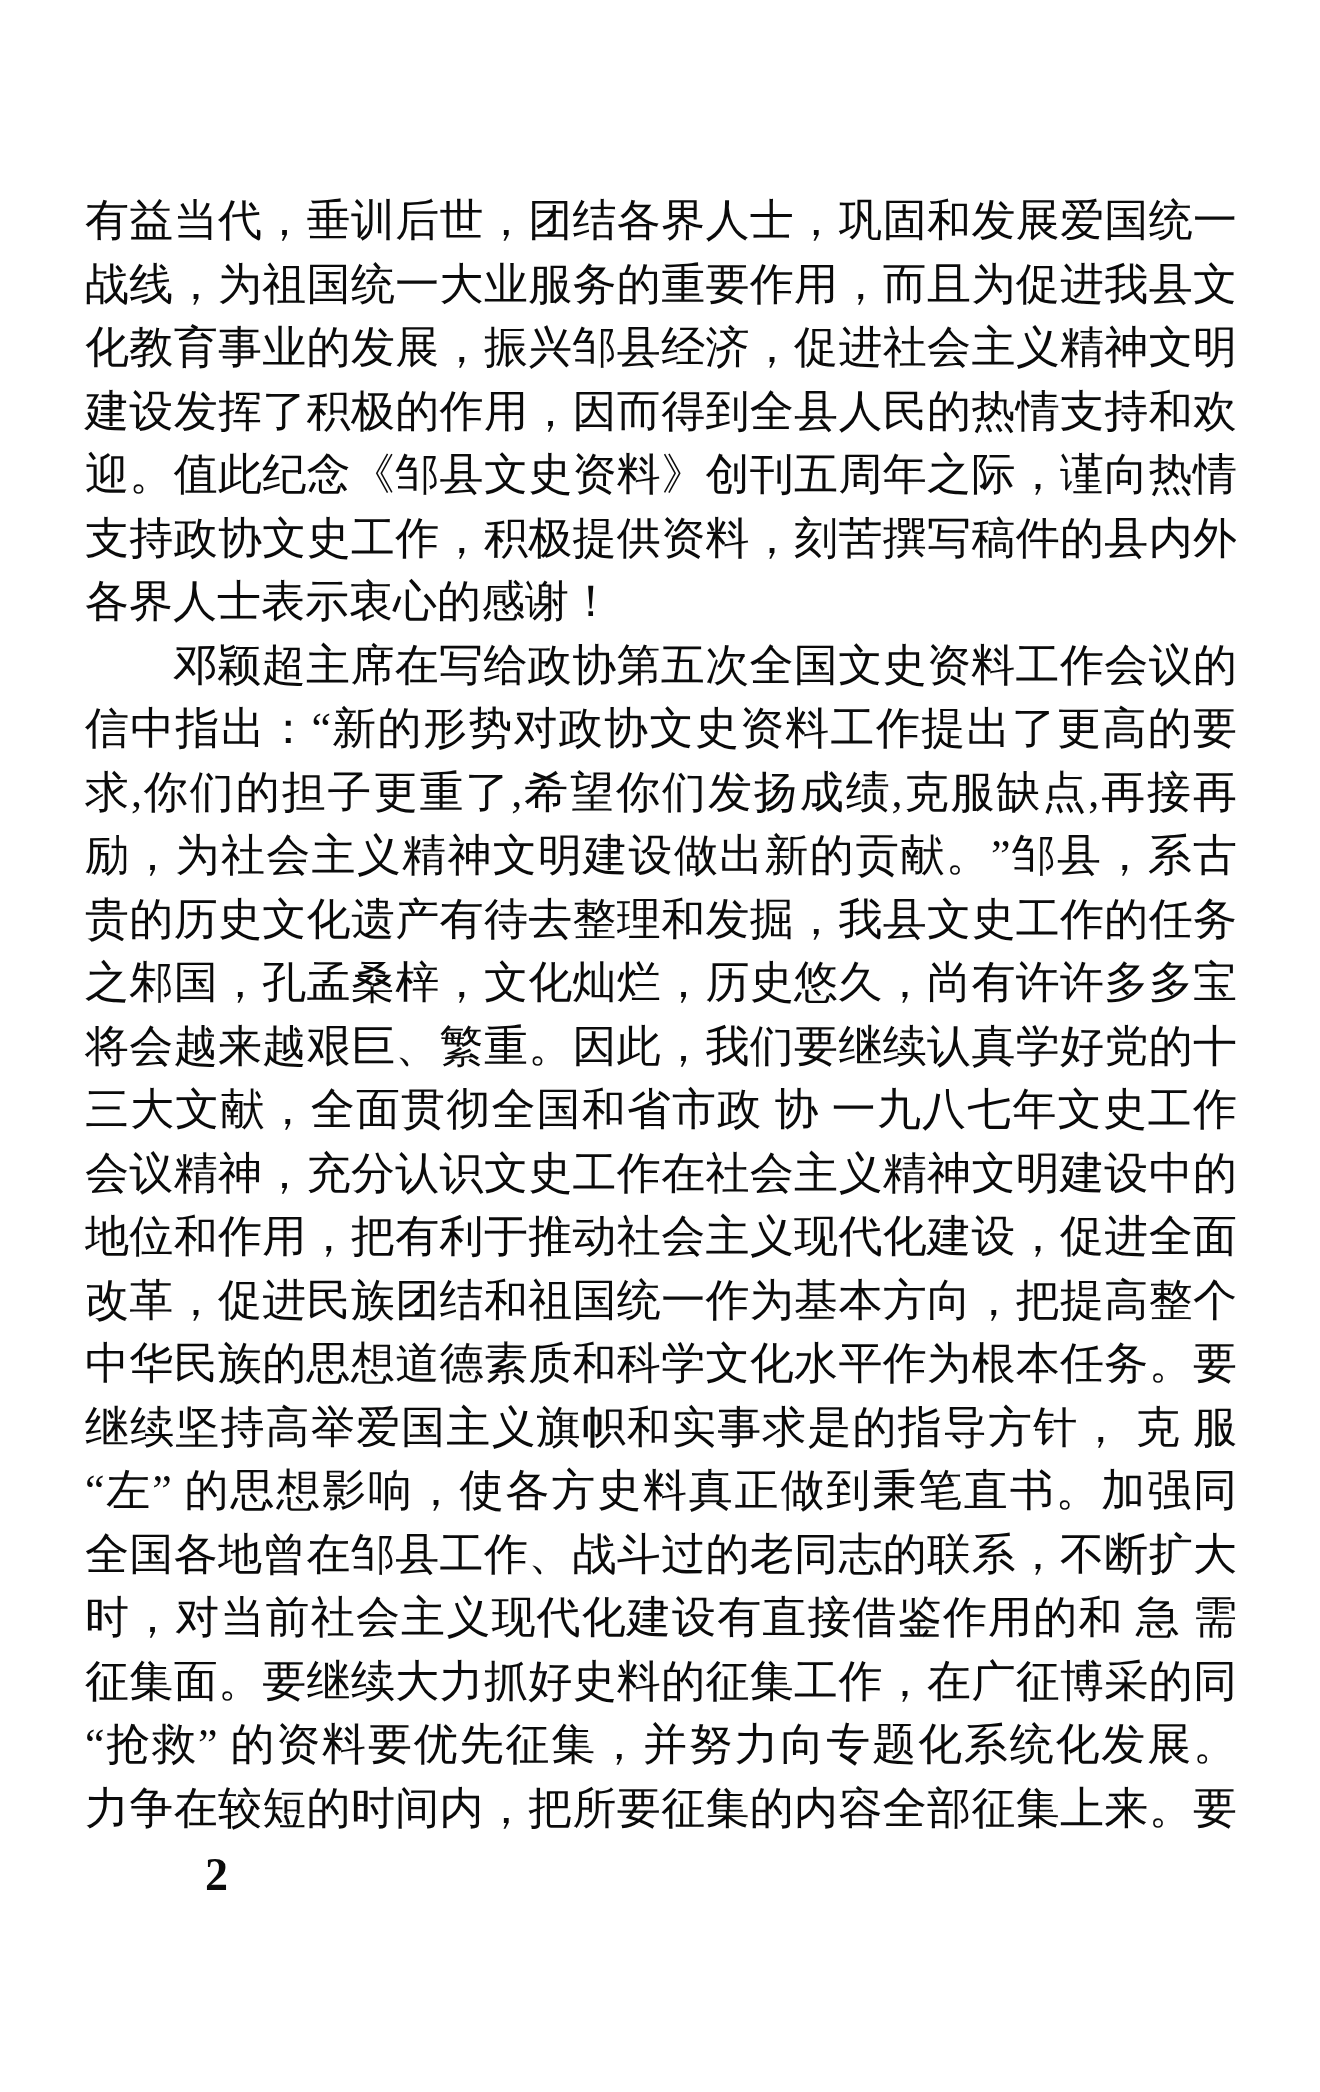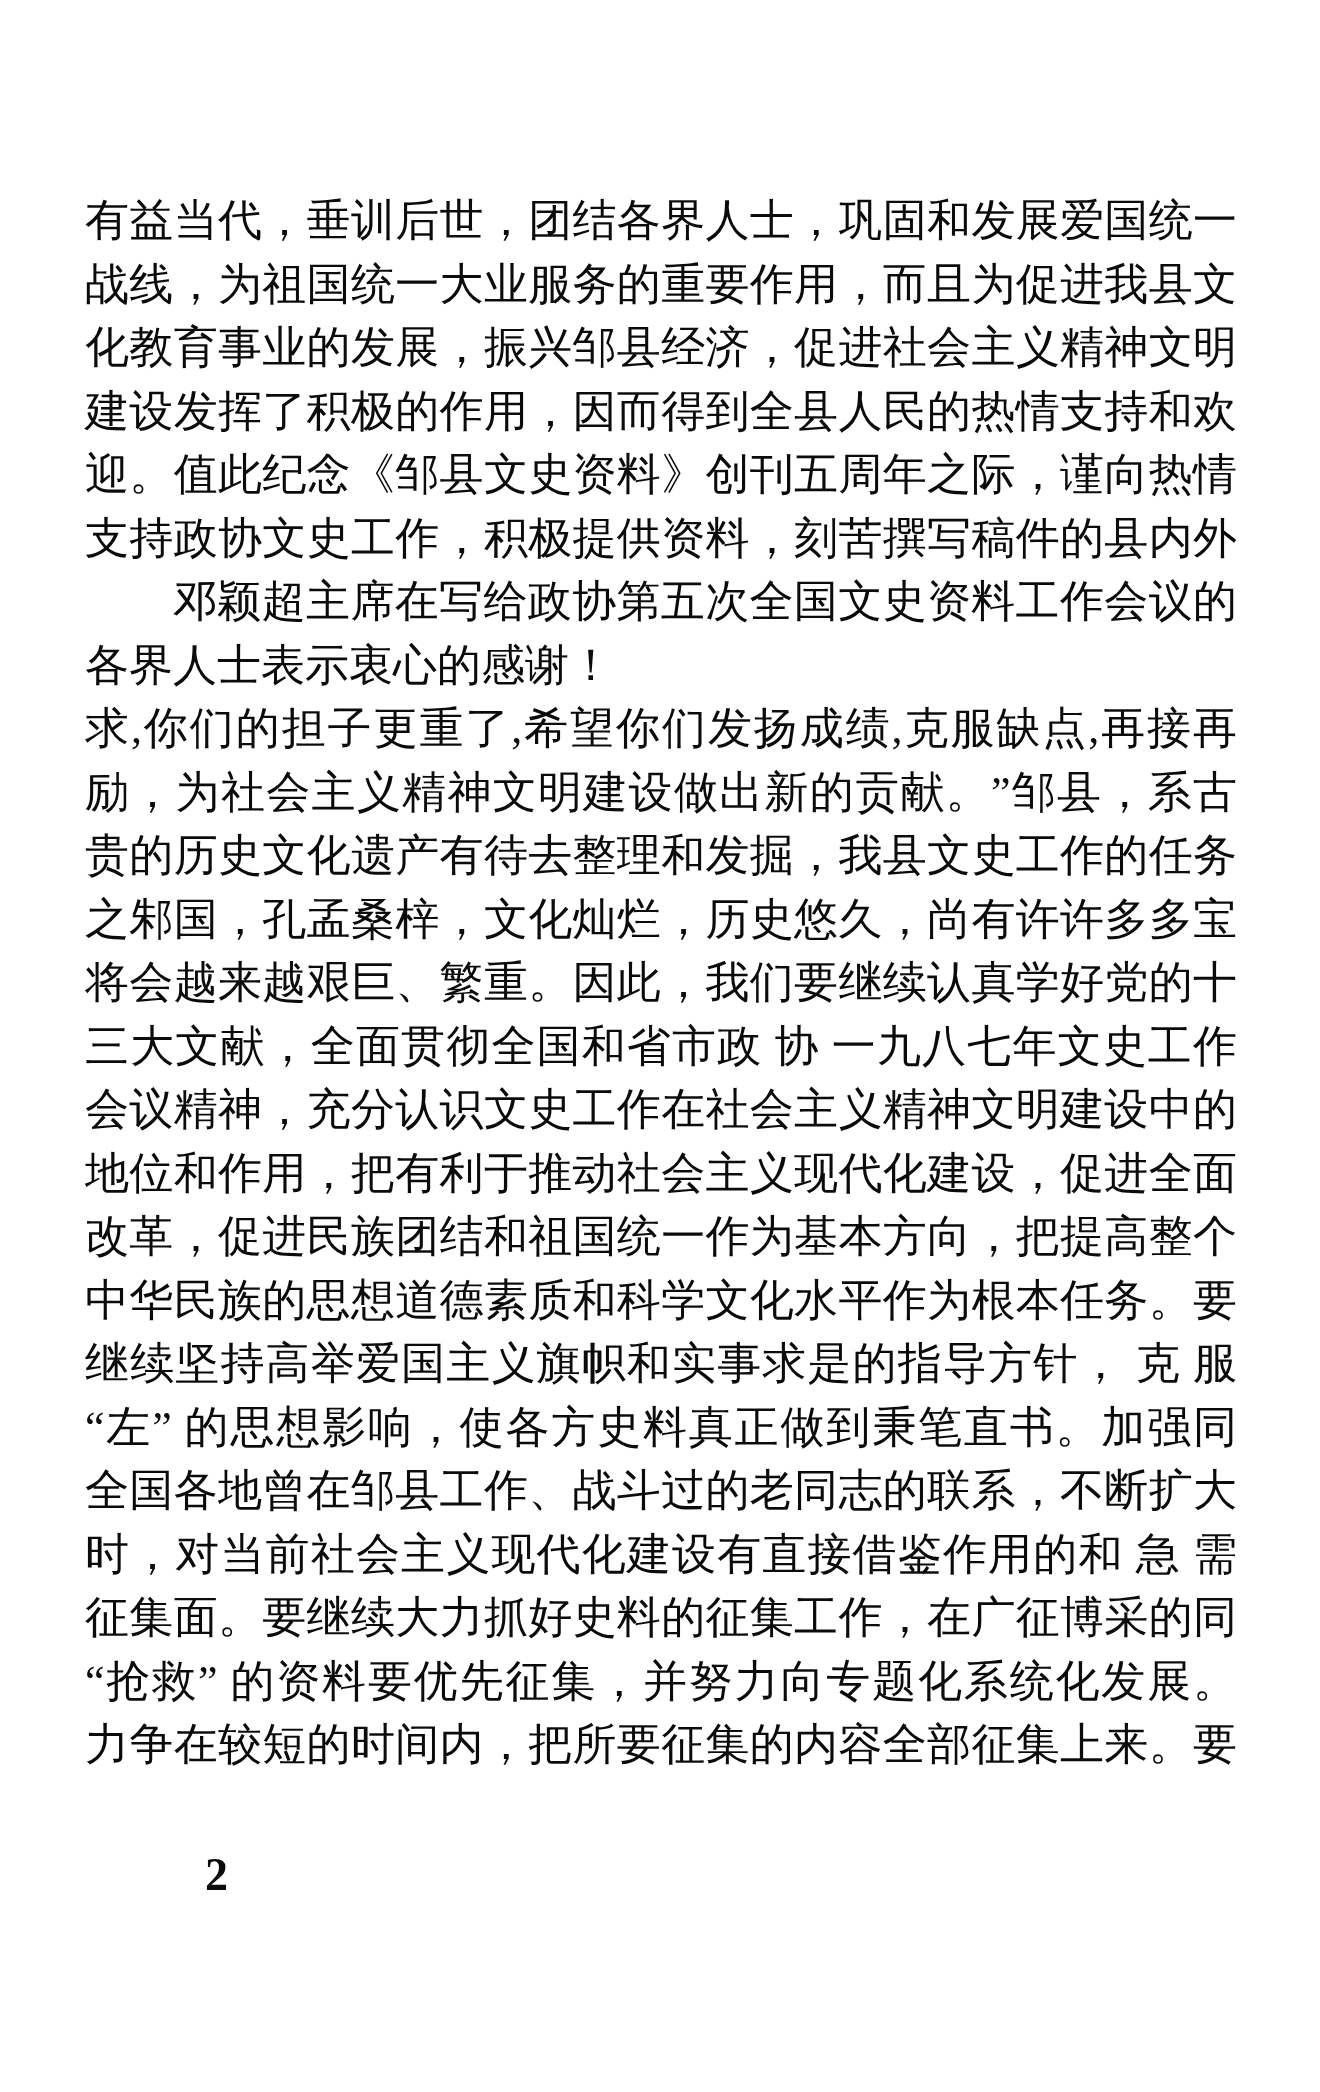--- a/index.html
+++ b/index.html
@@ -56,22 +56,23 @@
 <body>
 
 <div class="scan-page">
   <div class="text-block">
     <div class="text-line">有益当代，垂训后世，团结各界人士，巩固和发展爱国统一</div>
     <div class="text-line">战线，为祖国统一大业服务的重要作用，而且为促进我县文</div>
     <div class="text-line">化教育事业的发展，振兴邹县经济，促进社会主义精神文明</div>
     <div class="text-line">建设发挥了积极的作用，因而得到全县人民的热情支持和欢</div>
     <div class="text-line">迎。值此纪念《邹县文史资料》创刊五周年之际，谨向热情</div>
     <div class="text-line">支持政协文史工作，积极提供资料，刻苦撰写稿件的县内外</div>
+    <div class="text-line short">各界人士表示衷心的感谢！</div>
     <div class="text-line indent">邓颖超主席在写给政协第五次全国文史资料工作会议的</div>
-    <div class="text-line short">各界人士表示衷心的感谢！</div>
+    <div class="text-line">信中指出：“新的形势对政协文史资料工作提出了更高的要</div>
     <div class="text-line">求,你们的担子更重了,希望你们发扬成绩,克服缺点,再接再</div>
     <div class="text-line">励，为社会主义精神文明建设做出新的贡献。”邹县，系古</div>
     <div class="text-line">贵的历史文化遗产有待去整理和发掘，我县文史工作的任务</div>
     <div class="text-line">之邾国，孔孟桑梓，文化灿烂，历史悠久，尚有许许多多宝</div>
     <div class="text-line">将会越来越艰巨、繁重。因此，我们要继续认真学好党的十</div>
     <div class="text-line">三大文献，全面贯彻全国和省市政 协 一九八七年文史工作</div>
     <div class="text-line">会议精神，充分认识文史工作在社会主义精神文明建设中的</div>
     <div class="text-line">地位和作用，把有利于推动社会主义现代化建设，促进全面</div>
     <div class="text-line">改革，促进民族团结和祖国统一作为基本方向，把提高整个</div>
     <div class="text-line">中华民族的思想道德素质和科学文化水平作为根本任务。要</div>

